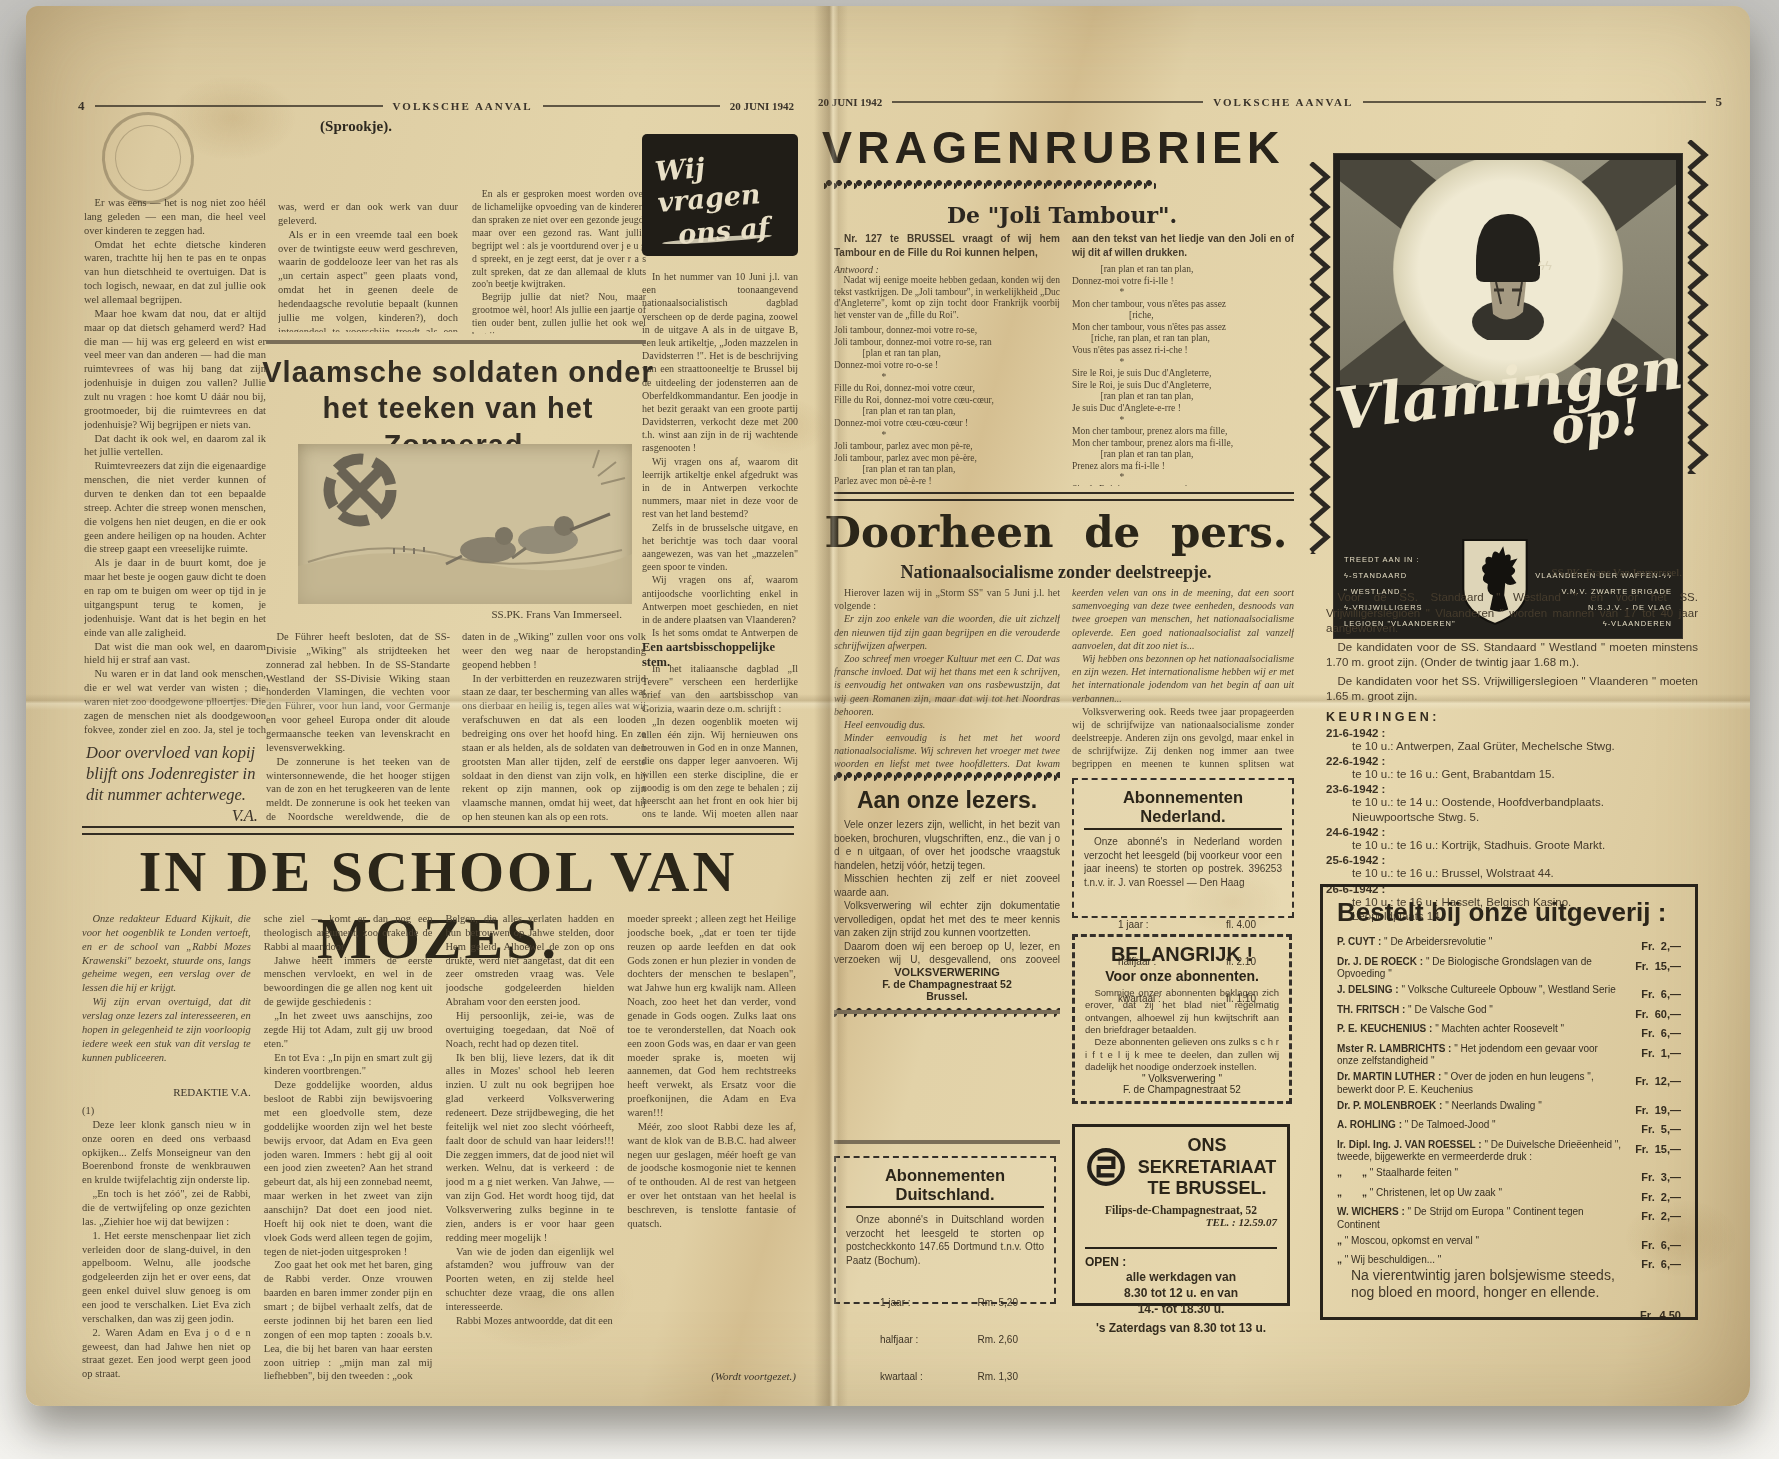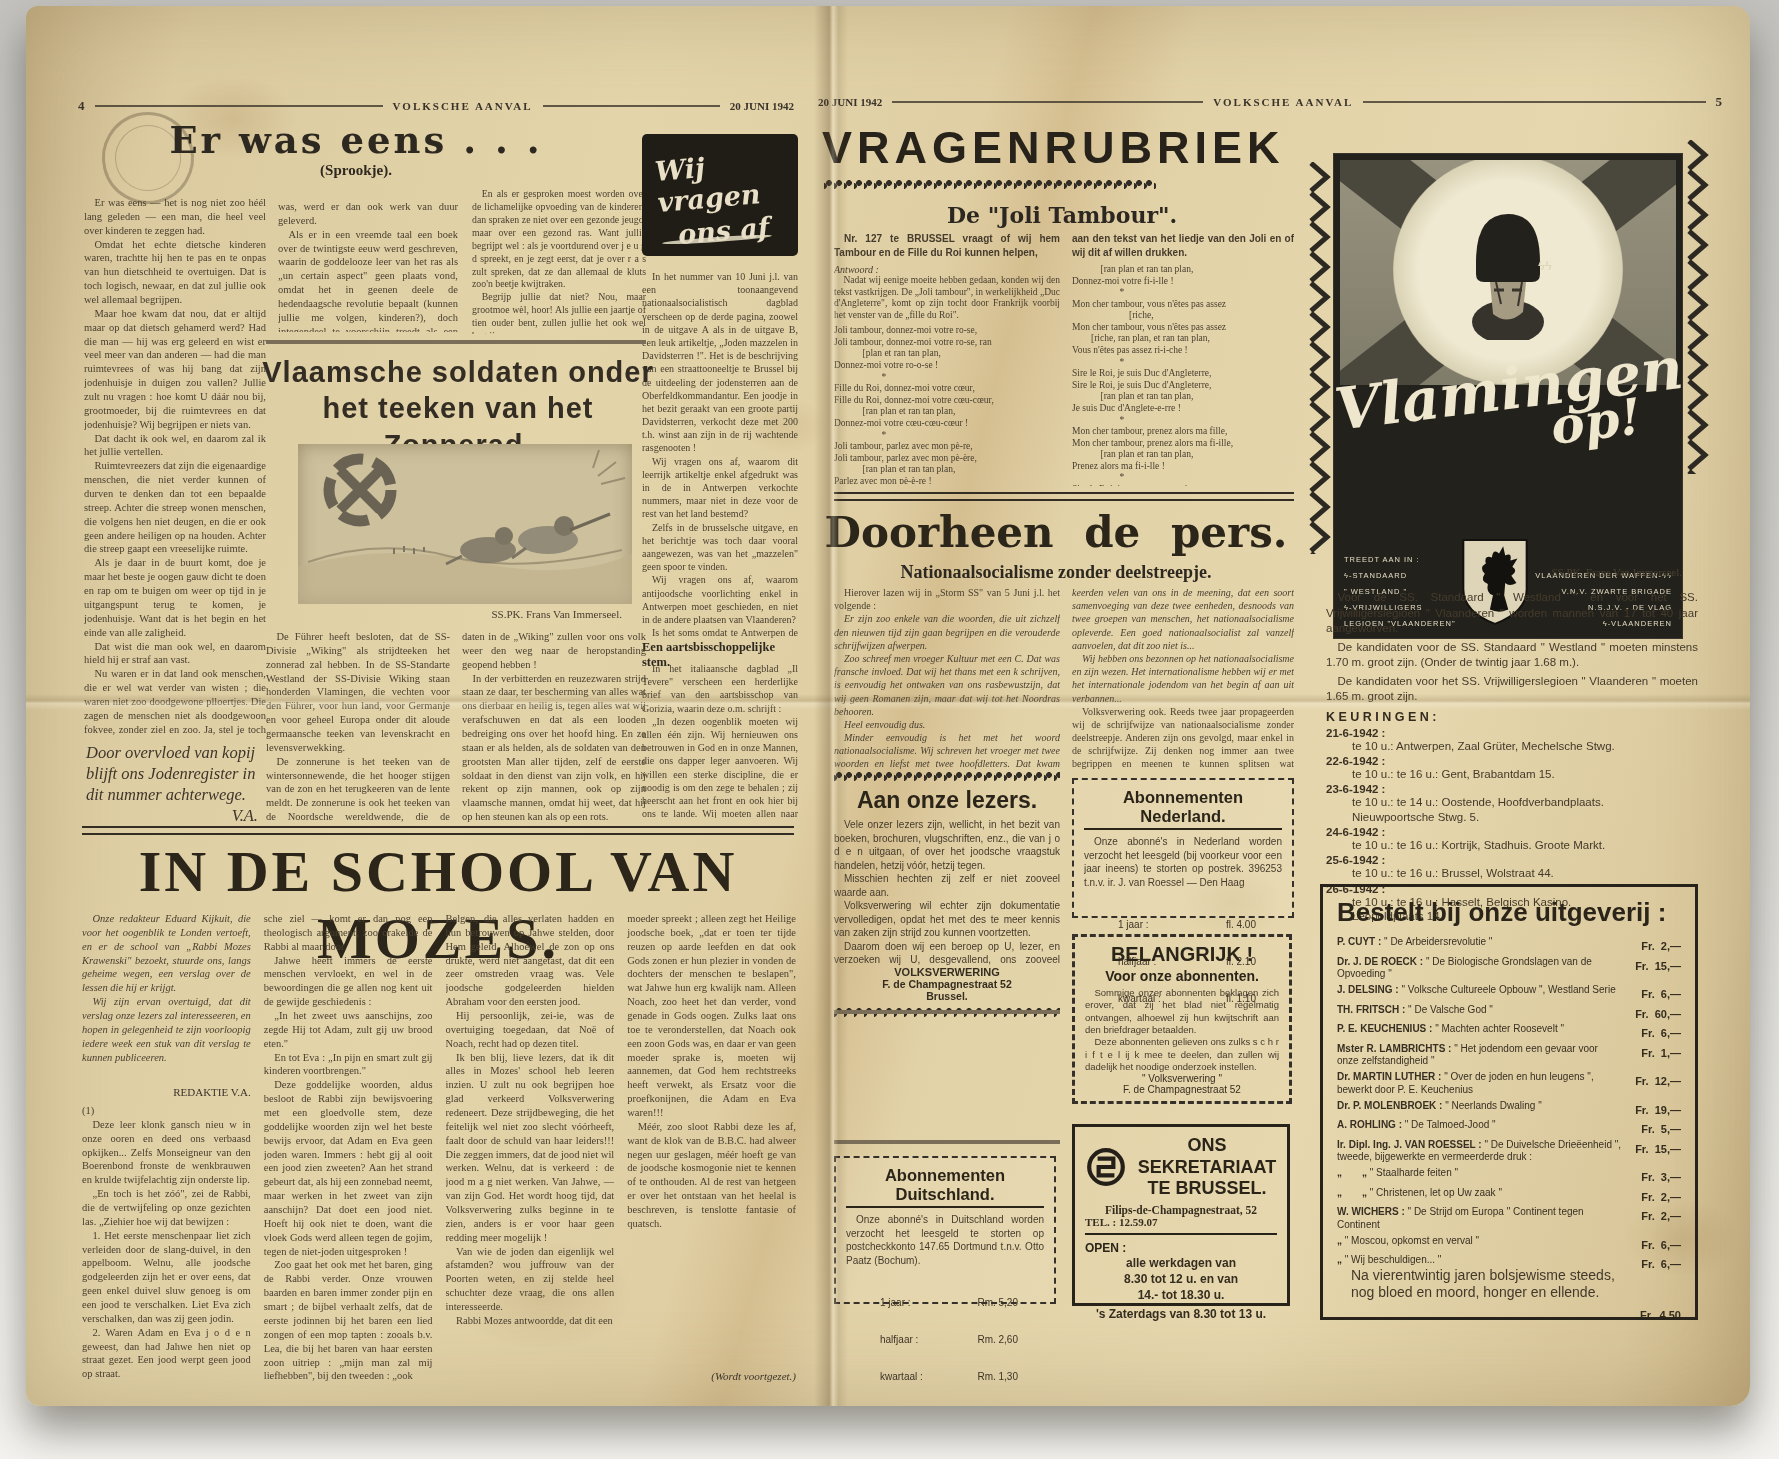--- a/index.html
+++ b/index.html
@@ -104,21 +104,20 @@
     <div class="abs pageheader" style="left:2px;top:20px;right:6px;">
       <span class="pagenum">4</span>
       <span class="hrule" style="flex:2.6"></span>
       <span class="mast">VOLKSCHE AANVAL</span>
       <span class="hrule" style="flex:1.6"></span>
       <span class="hdate">20 JUNI 1942</span>
     </div>
     <div class="stamp" style="left:26px;top:34px;"></div>
 
     <div class="abs" style="left:60px;top:40px;width:440px;">
-      <div class="headline-fairy">Er was eens . . .</div>
       <div class="sub-fairy">(Sprookje).</div>
     </div>
     <div class="abs jtext" style="left:8px;top:118px;width:182px;height:540px;"> Er was eens — het is nog niet zoo héél lang geleden — een man, die heel veel over kinderen te zeggen had.
  Omdat het echte dietsche kinderen waren, trachtte hij hen te pas en te onpas van hun dietschheid te overtuigen. Dat is toch logisch, newaar, en dat zul jullie ook wel allemaal begrijpen.
  Maar hoe kwam dat nou, dat er altijd maar op dat dietsch gehamerd werd? Had die man — hij was erg geleerd en wist er veel meer van dan anderen — had die man ruimtevrees of was hij bang dat zijn jodenhuisje in duigen zou vallen? Jullie zult nu vragen : hoe komt U dáár nou bij, grootmoeder, bij die ruimtevrees en dat jodenhuisje? Wij begrijpen er niets van.
  Dat dacht ik ook wel, en daarom zal ik het jullie vertellen.
  Ruimtevreezers dat zijn die eigenaardige menschen, die niet verder kunnen of durven te denken dan tot een bepaalde streep. Achter die streep wonen menschen, die volgens hen niet deugen, en die er ook geen andere heiligen op na houden. Achter die streep gaapt een vreeselijke ruimte.
  Als je daar in de buurt komt, doe je maar het beste je oogen gauw dicht te doen en rap om te buigen om weer op tijd in je uitgangspunt terug te komen, je jodenhuisje. Want dat is het begin en het einde van alle zaligheid.
  Dat wist die man ook wel, en daarom hield hij er straf aan vast.
  Nu waren er in dat land ook menschen, die er wel wat verder van wisten ; die waren niet zoo doodgewone plloertjes. Die zagen de menschen niet als doodgewoon fokvee, zonder ziel en zoo. Ja, stel je toch eens voor! Fokvee! Die ras-importeurs.
@@ -372,21 +371,21 @@
     <div class="abs boxsolid" style="left:260px;top:1046px;width:218px;height:182px;padding:8px 10px;box-sizing:border-box;">
       <div style="display:flex;align-items:center;gap:10px;">
         <svg width="42" height="42" viewBox="0 0 40 40">
           <circle cx="20" cy="20" r="16" fill="none" stroke="#242019" stroke-width="4"></circle>
           <path d="M12 12 H27 V20 H13 V28 H28" fill="none" stroke="#242019" stroke-width="4"></path>
         </svg>
         <div class="boxtitle" style="font-size:18px;white-space:pre-line;line-height:1.2;text-align:center;flex:1;">ONS SEKRETARIAAT
 TE BRUSSEL.</div>
       </div>
       <div class="serif" style="font-weight:bold;font-size:11.5px;text-align:center;margin-top:4px;color:#352d1f;">Filips-de-Champagnestraat,  52</div>
-      <div class="serif" style="font-weight:bold;font-size:11px;text-align:left;color:#352d1f;border-bottom:2px solid #28231a;padding-bottom:5px;">TEL. :   12.59.07</div>
+      <div class="serif" style="font-weight:bold;font-size:11px;text-align:right;color:#352d1f;border-bottom:2px solid #28231a;padding-bottom:19px;font-style:italic;">TEL. :   12.59.07</div>
       <div class="sans" style="font-weight:bold;font-size:12px;color:#2b2519;margin-top:6px;">OPEN :</div>
       <div class="sans" style="font-weight:bold;font-size:12px;color:#352d1f;white-space:pre-line;text-align:center;line-height:1.35;">alle werkdagen van
 8.30 tot 12 u. en van
 14.- tot 18.30 u.</div>
       <div class="sans" style="font-weight:bold;font-size:12px;color:#352d1f;text-align:center;margin-top:4px;">'s Zaterdags van 8.30 tot 13 u.</div>
     </div>
 
     <svg class="abs" style="left:494px;top:84px;" width="26" height="392">
       <defs>
             <pattern id="zz1" width="26" height="30" patternUnits="userSpaceOnUse">

